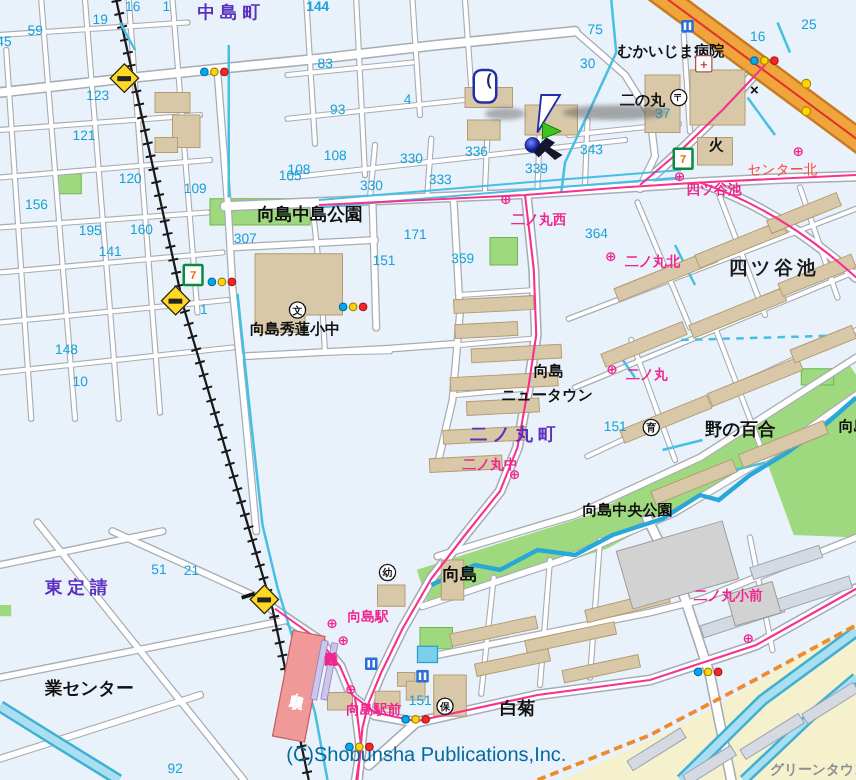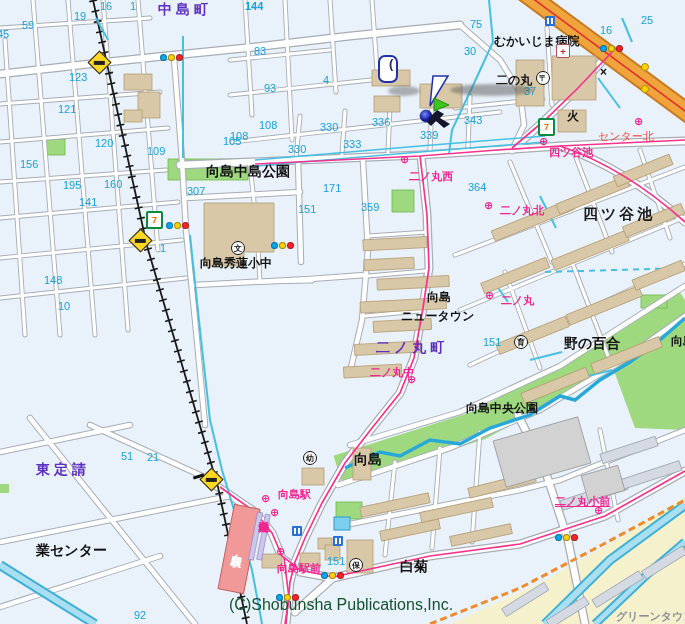--- a/index.html
+++ b/index.html
@@ -12,21 +12,21 @@
   .k-number{color:#18a2da;font-size:11px;}
   .k-district{color:#5b2fc0;font-size:14px;font-weight:bold;letter-spacing:4px;}
   .k-pond{color:#1c1c1c;font-size:15px;font-weight:bold;letter-spacing:3px;font-family:"DejaVu Serif","Liberation Serif",serif;}
   .k-place{color:#111;font-size:12px;font-weight:bold;}
   .k-small{color:#111;font-size:14px;font-weight:bold;padding-left:36px;}
   .k-muted{color:#8a8f98;font-size:11px;font-weight:bold;}
   .k-bus{color:#f0258e;font-size:11px;font-weight:bold;}
   .k-busv{color:#f0258e;font-size:11px;font-weight:bold;writing-mode:vertical-rl;}
   .k-busred{color:#ff4433;font-size:11px;font-weight:normal;}
   .k-station{color:#fff;font-size:11px;font-weight:bold;writing-mode:vertical-rl;transform:rotate(11deg);letter-spacing:2px;}
-  .k-copyright{color:#14532d;font-size:16px;}
+  .k-copyright{color:#0369a1;font-size:16px;}
   .icon{position:absolute;z-index:11;}
   .tl{display:flex;gap:1px;}
   .tl span{width:5px;height:5px;border-radius:50%;display:block;border:0.5px solid rgba(20,20,40,.4);}
   .tl .b{background:#00aaee}.tl .y{background:#ffd400}.tl .r{background:#ff2222}
   .ydot{width:6px;height:6px;border-radius:50%;background:#ffd400;border:1px solid #a98b00;}
   .crossing{width:15px;height:15px;background:#ffd822;border:1.5px solid #222;transform:rotate(45deg);
             display:flex;align-items:center;justify-content:center;}
   .crossing i{width:11px;height:3.5px;background:#222;transform:rotate(-45deg);display:block;}
   .gate{width:11px;height:2.5px;background:#111;transform:rotate(-18deg);}
   .seven{width:13px;height:14px;background:#fff;border:2px solid #0a8a3c;border-radius:2px;
@@ -365,21 +365,21 @@
       <div class="lbl k-small" style="left: 0px; top: 543px;">業センター</div>
       <div class="lbl k-muted" style="left: 616px; top: 610px;">グリーンタウン</div>
       <div class="lbl k-bus" style="left: 549px; top: 146px;">四ツ谷池</div>
       <div class="lbl k-bus" style="left: 409px; top: 170px;">二ノ丸西</div>
       <div class="lbl k-bus" style="left: 500px; top: 204px;">二ノ丸北</div>
       <div class="lbl k-bus" style="left: 501px; top: 294px;">二ノ丸</div>
       <div class="lbl k-bus" style="left: 370px; top: 366px;">二ノ丸中</div>
       <div class="lbl k-bus" style="left: 278px; top: 488px;">向島駅</div>
       <div class="lbl k-busv" style="left: 258px; top: 512px;">近鉄向島</div>
       <div class="lbl k-bus" style="left: 277px; top: 562px;">向島駅前</div>
-      <div class="lbl k-bus" style="left: 555px; top: 495px; text-decoration: underline;">二ノ丸小前</div>
+      <div class="lbl k-bus" style="left: 555px; top: 471px;">二ノ丸小前</div>
       <div class="lbl k-busred" style="left: 598px; top: 130px;">センター北</div>
       <div class="lbl k-station" style="left: 233px; top: 545px;">向島駅</div>
       <div class="lbl k-copyright" style="left: 229px; top: 596px;">(C)Shobunsha Publications,Inc.</div>
       <div class="lbl k-number" style="left: 100px; top: 0px;">16</div>
       <div class="lbl k-number" style="left: 130px; top: 0px;">1</div>
       <div class="lbl k-number" style="left: 74px; top: 10px;">19</div>
       <div class="lbl k-number" style="left: 22px; top: 19px;">59</div>
       <div class="lbl k-number" style="left: -3px; top: 28px;">45</div>
       <div class="lbl k-number" style="left: 245px; top: 0px; font-weight: bold;">144</div>
       <div class="lbl k-number" style="left: 69px; top: 71px;">123</div>

